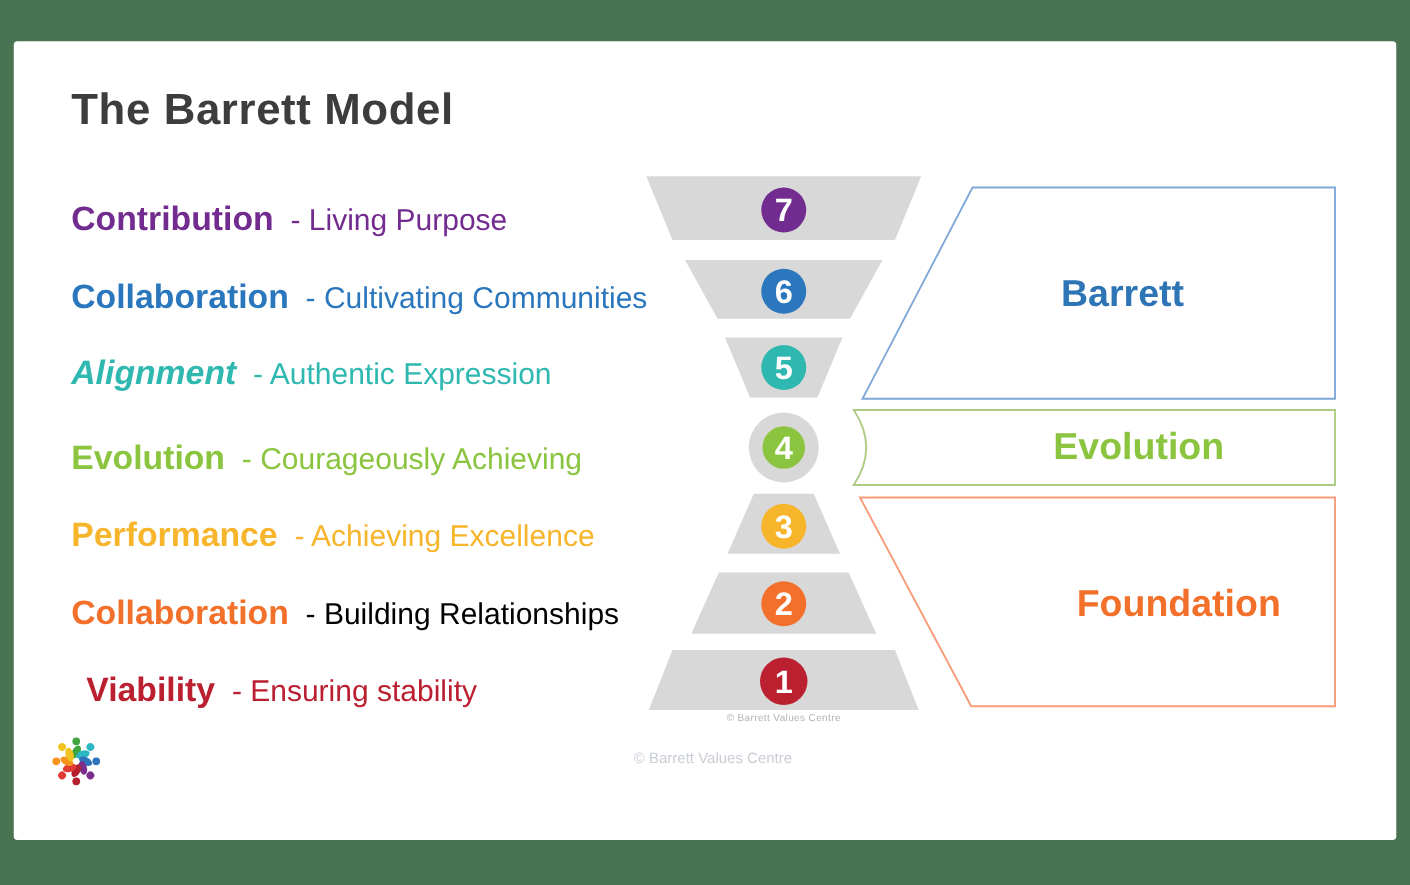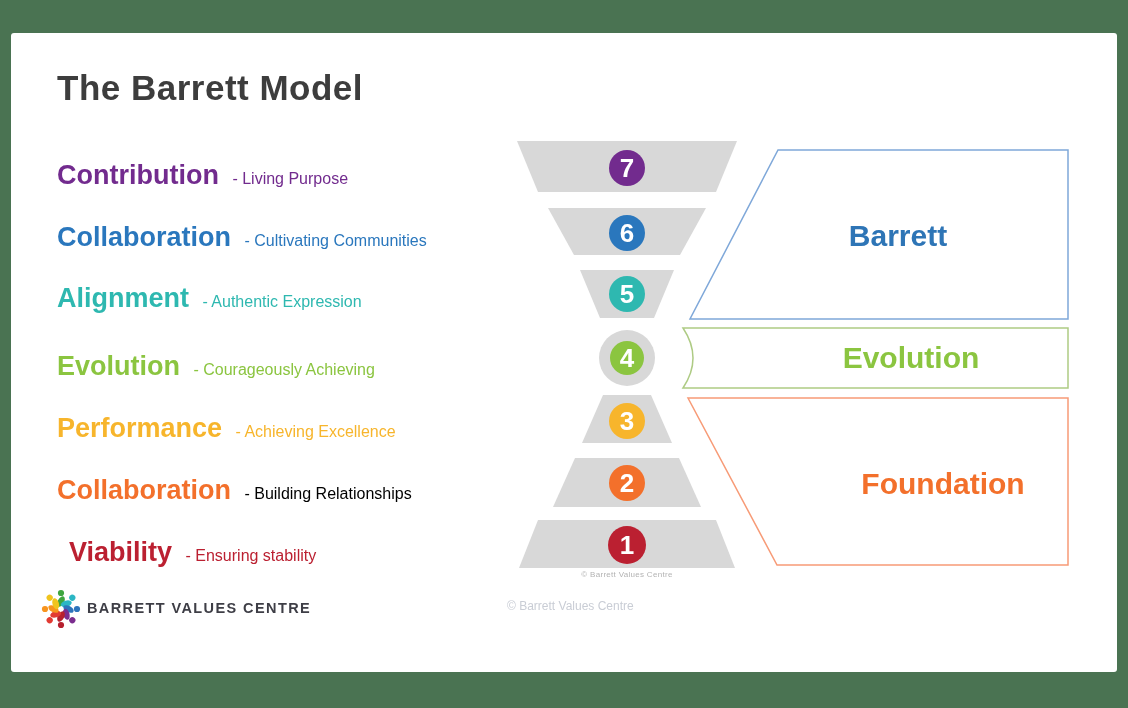--- a/index.html
+++ b/index.html
@@ -2,21 +2,21 @@
 <html><head>
 <meta charset="utf-8">
 <style>
   html,body{margin:0;padding:0;background:#4A7352;}
   #stage{position:relative;width:1128px;height:708px;overflow:hidden;background:#4A7352;
          font-family:"Liberation Sans",sans-serif;padding-left:29px;}
   .card{position:absolute;left:11px;top:33px;width:1106px;height:639px;background:#FFFFFF;border-radius:3px;}
   .title{position:absolute;left:57px;top:68px;font-size:35px;font-weight:bold;color:#3D3D3D;letter-spacing:0.5px;margin:0;}
   .level-row{position:absolute;left:57px;height:34px;line-height:34px;white-space:nowrap;}
   .kw{font-size:27px;font-weight:bold;}
-  .desc{font-size:16px;margin-left:9px;}
+  .desc{font-size:24px;margin-left:9px;}
   .overlay-svg{position:absolute;left:0;top:0;}
   .stage-label{position:absolute;width:280px;height:36px;line-height:36px;text-align:center;
                font-size:30px;font-weight:bold;}
   .funnel-copy{position:absolute;left:527px;top:570px;width:200px;text-align:center;
                font-size:8px;color:#B3B3B3;letter-spacing:0.3px;}
   .footer-logo{position:absolute;left:37px;top:585px;}
   .footer-logo-text{position:absolute;left:87px;top:600px;font-size:14.5px;font-weight:bold;
                     letter-spacing:1.4px;color:#3E3E46;}
   .bottom-copy{position:absolute;left:507px;top:599px;font-size:12px;color:#C9CDD5;}
   svg text.num{font-family:"Liberation Sans",sans-serif;font-size:26px;font-weight:bold;fill:#FFFFFF;text-anchor:middle;}
@@ -31,21 +31,21 @@
 
   <div class="level-row" style="top:158px">
     <span class="kw" style="color: rgb(114, 43, 142);">Contribution</span>
     <span class="desc" style="color: rgb(114, 43, 142);">- Living Purpose</span>
   </div>
   <div class="level-row" style="top:220px">
     <span class="kw" style="color: rgb(42, 119, 189);">Collaboration</span>
     <span class="desc" style="color: rgb(42, 119, 189);">- Cultivating Communities</span>
   </div>
   <div class="level-row" style="top:281px">
-    <span class="kw" style="color: rgb(46, 184, 176);">Alignment</span>
+    <span class="kw" style="color: rgb(46, 184, 176); font-style: italic;">Alignment</span>
     <span class="desc" style="color: rgb(46, 184, 176);">- Authentic Expression</span>
   </div>
   <div class="level-row" style="top:349px">
     <span class="kw" style="color: rgb(139, 197, 64);">Evolution</span>
     <span class="desc" style="color: rgb(139, 197, 64);">- Courageously Achieving</span>
   </div>
   <div class="level-row" style="top:411px">
     <span class="kw" style="color: rgb(247, 181, 44);">Performance</span>
     <span class="desc" style="color: rgb(247, 181, 44);">- Achieving Excellence</span>
   </div>
@@ -122,15 +122,14 @@
     <g transform="rotate(270 24 24)" style="fill: rgb(247, 148, 30);">
       <circle cx="24" cy="8" r="3.1"></circle>
         <ellipse cx="24" cy="16.5" rx="3.2" ry="5.6" transform="rotate(28 24 16.5)"></ellipse>
       </g>
     <g transform="rotate(315 24 24)" style="fill: rgb(240, 196, 30);">
       <circle cx="24" cy="8" r="3.1"></circle>
         <ellipse cx="24" cy="16.5" rx="3.2" ry="5.6" transform="rotate(28 24 16.5)"></ellipse>
       </g>
   </svg>
 
-  <div class="footer-logo-text">BARRETT VALUES CENTRE</div>
   <div class="bottom-copy">© Barrett Values Centre</div>
 </div>
 
 </body></html>

